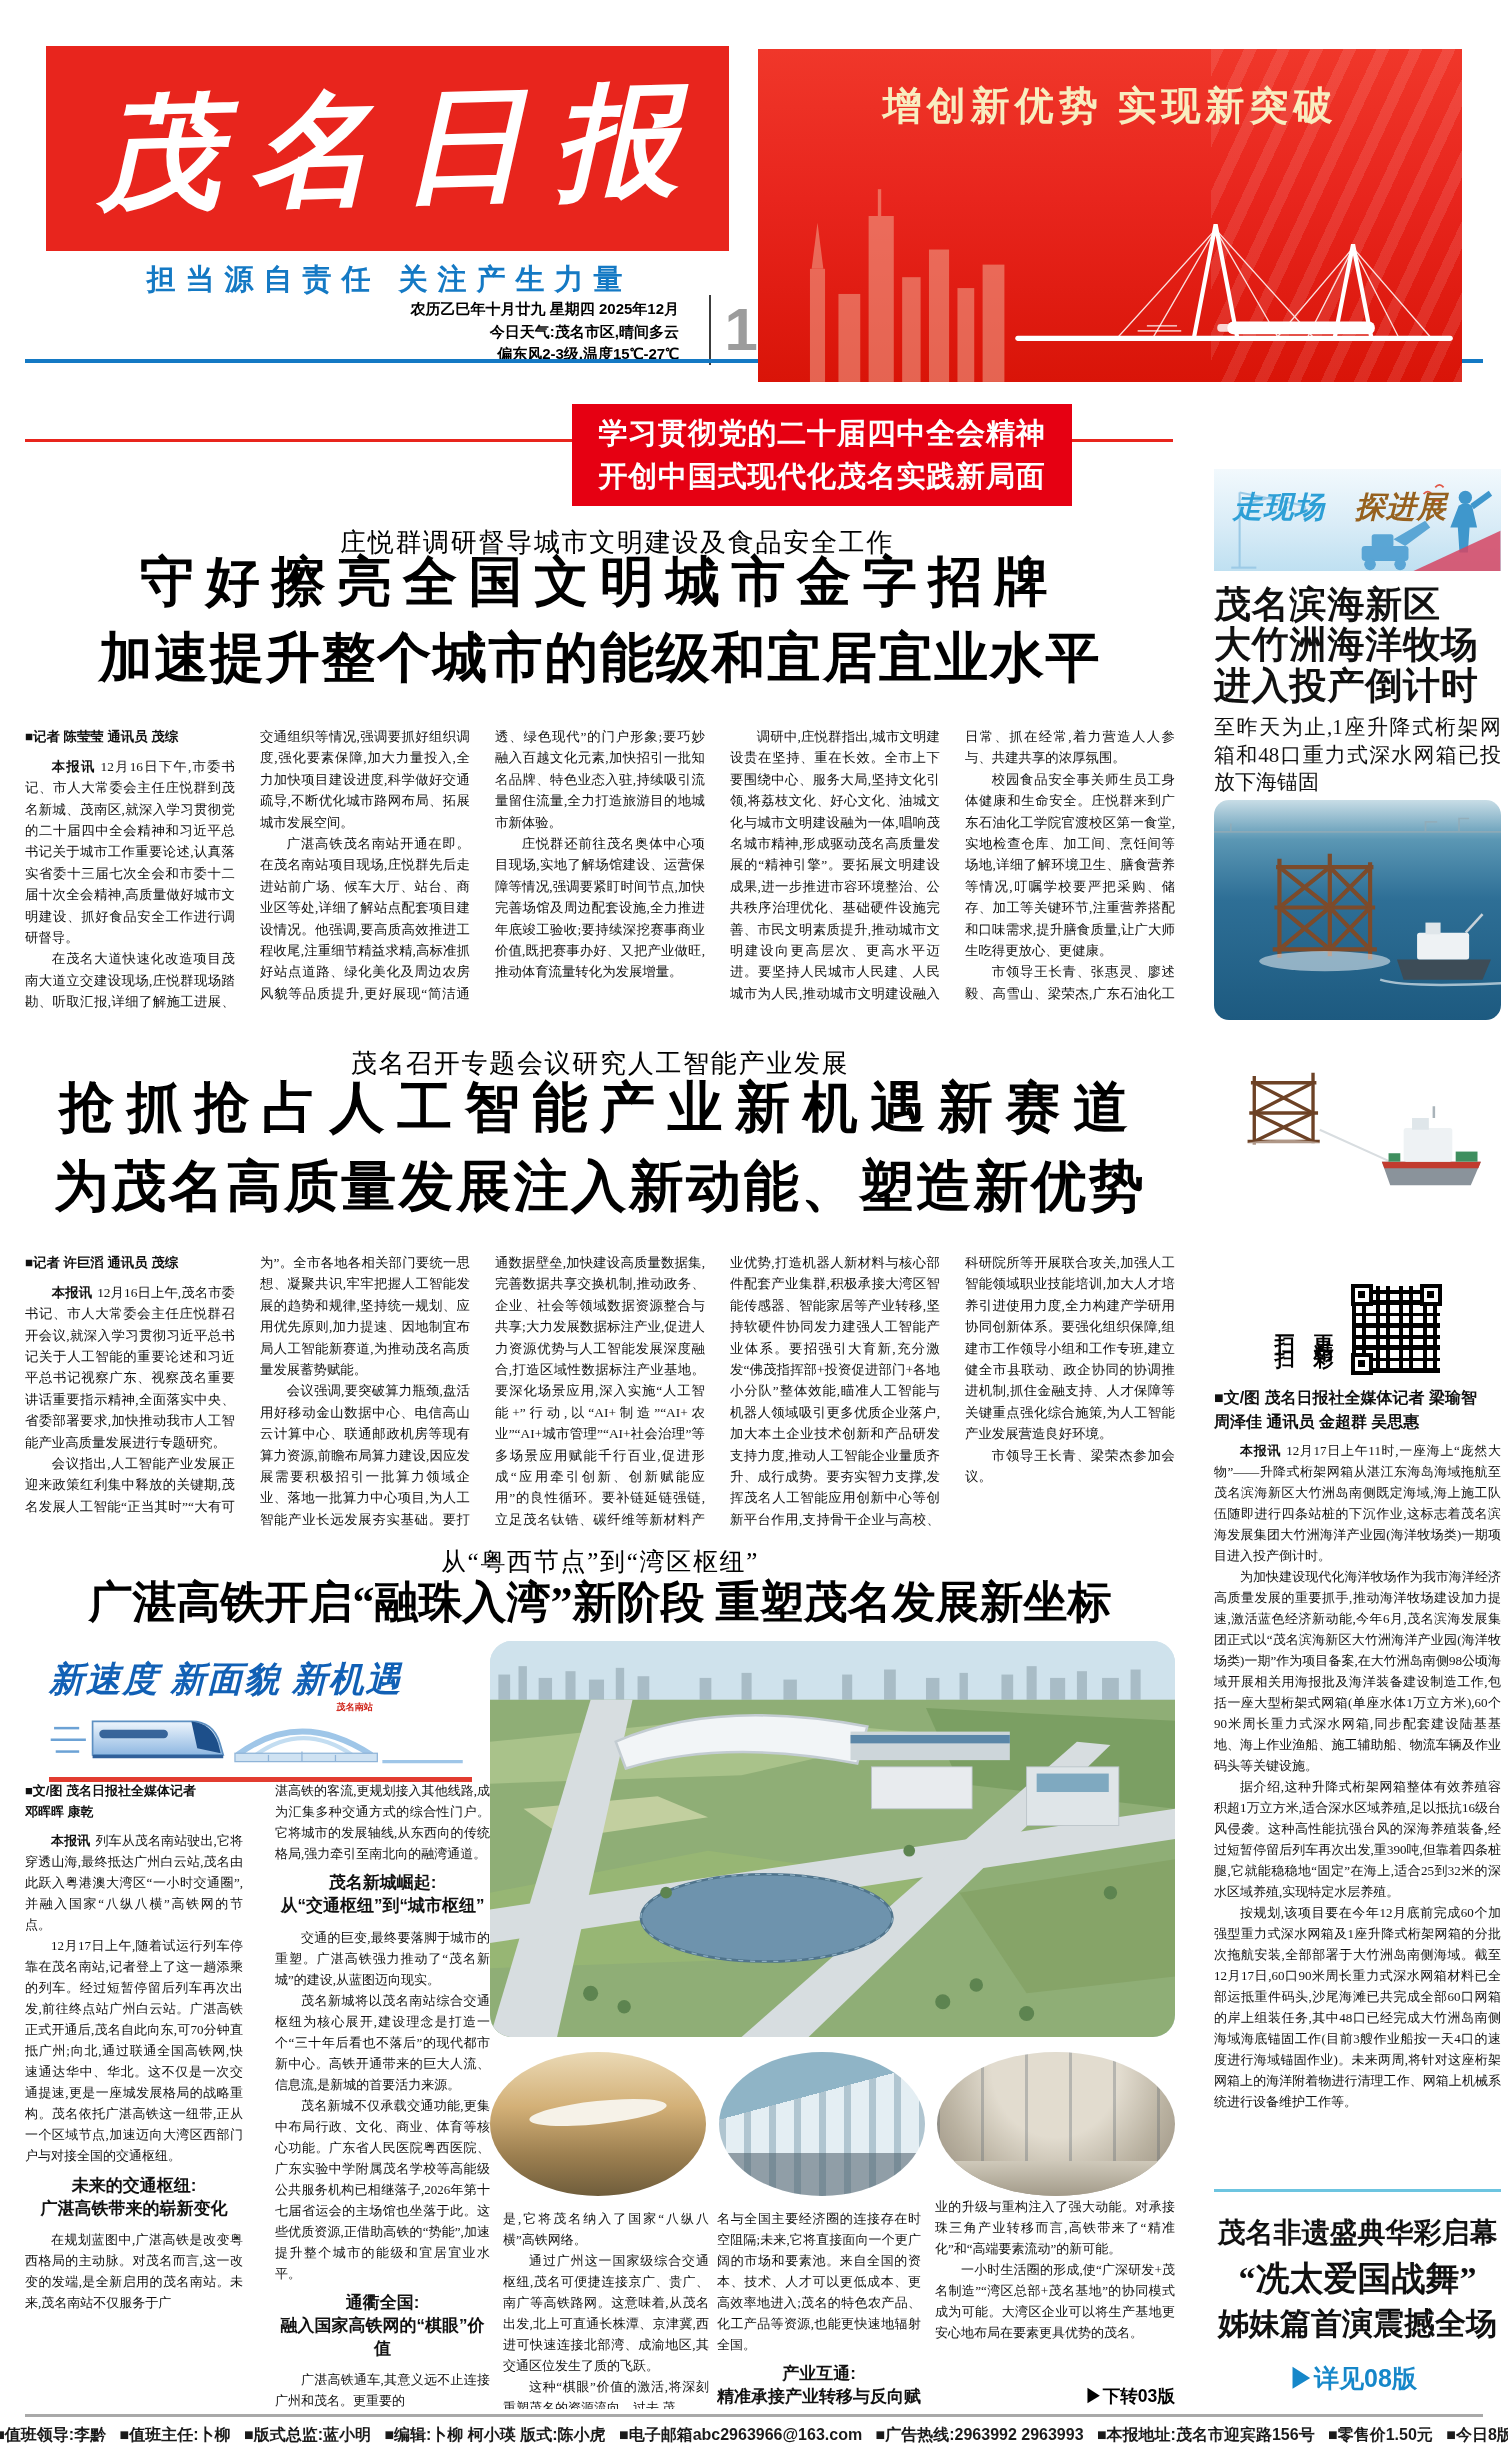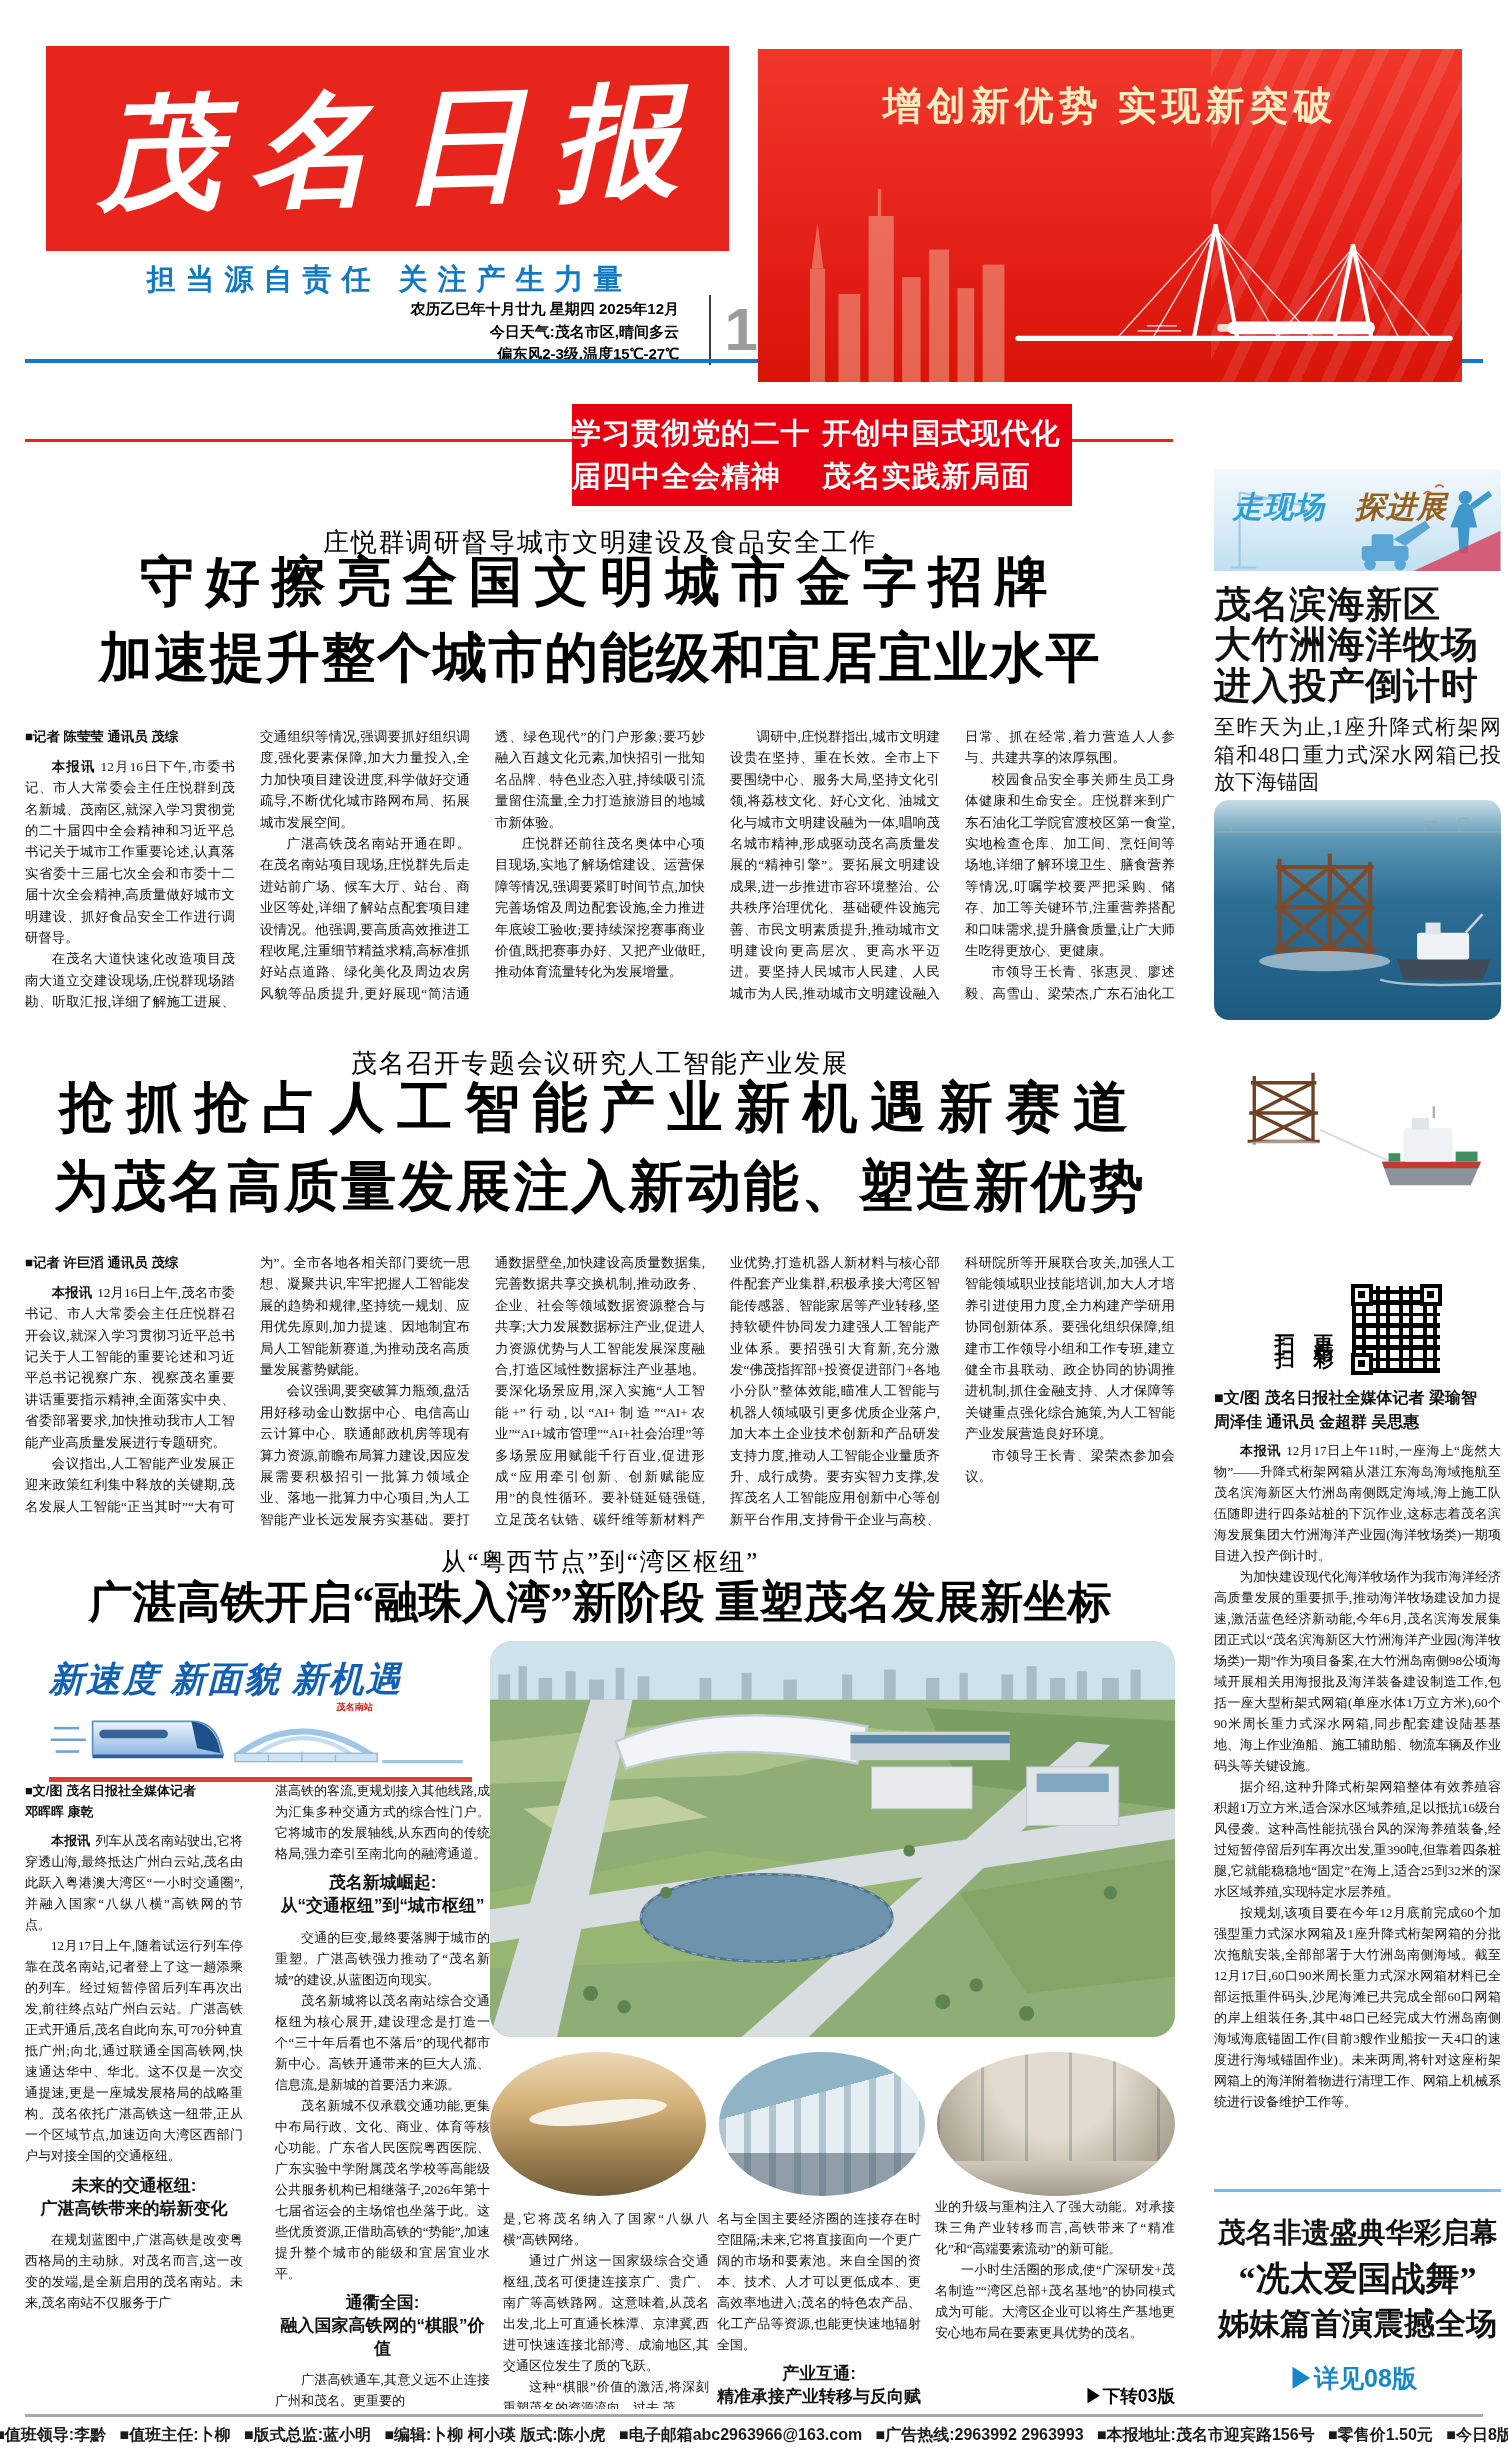--- a/index.html
+++ b/index.html
@@ -29,21 +29,21 @@
   .top-banner{left:758px;top:49px;width:704px;height:333px;
       background:linear-gradient(180deg,#f0372a 0%,#e8251d 45%,#d91408 100%);overflow:hidden;z-index:3;}
   .top-banner-title{position:absolute;left:0;top:30px;width:100%;text-align:center;
       color:#f8edc0;font-weight:bold;font-size:39px;letter-spacing:5px;}
   .stripes{position:absolute;right:0;top:0;width:251px;height:100%;
       background:repeating-linear-gradient(115deg,rgba(255,255,255,.10) 0 11.7px,transparent 11.7px 30px);}
 
   
   .red-line{left:25px;top:439px;width:1148px;height:2.5px;background:#e8251d;}
   .party-box{left:572px;top:404px;width:500px;height:102px;background:#e60012;z-index:2;
-      display:flex;flex-direction:row;align-items:center;justify-content:center;}
+      display:flex;flex-direction:column;align-items:center;justify-content:center;}
   .party-box div{color:#fff;font-weight:bold;font-size:29px;line-height:1.5;
       font-family:"Liberation Sans",sans-serif;letter-spacing:0.8px;}
 
   
   .kicker{text-align:center;font-size:26px;color:#000;letter-spacing:1.7px;}
   .bighead{text-align:center;font-weight:900;color:#000;line-height:1.1;}
   .body-cols{column-gap:25px;overflow:hidden;}
   .body-cols p,.ncol p{font-size:13.4px;line-height:21.4px;text-align:justify;}
   .byline{font-family:"Liberation Sans",sans-serif;font-weight:bold;font-size:14.2px;
       line-height:1.5;margin-bottom:8.4px;text-indent:0;}
@@ -188,21 +188,21 @@
   </svg>
   <div class="top-banner-title">增创新优势   实现新突破</div>
 </div>
 
 <div class="abs red-line"></div>
 <div class="abs party-box">
   <div>学习贯彻党的二十届四中全会精神</div>
   <div>开创中国式现代化茂名实践新局面</div>
 </div>
 
-<div class="abs kicker" style="left:25px;top:525px;width:1150px;">庄悦群调研督导城市文明建设及食品安全工作</div>
+<div class="abs kicker" style="left:42px;top:525px;width:1150px;">庄悦群调研督导城市文明建设及食品安全工作</div>
 <div class="abs bighead" style="left:25px;top:553px;width:1150px;font-size:54px;letter-spacing:11.7px;" able="false">守好擦亮全国文明城市金字招牌</div>
 <div class="abs bighead" style="left:25px;top:629px;width:1150px;font-size:54px;letter-spacing:1.7px;">加速提升整个城市的能级和宜居宜业水平</div>
 <div class="abs body-cols a1-body">
   <p class="byline">■记者 陈莹莹 通讯员 茂综</p>
   <p class="indent"><b class="lead">本报讯</b><span>12月16日下午,市委书记、市人大常委会主任庄悦群到茂名新城、茂南区,就深入学习贯彻党的二十届四中全会精神和习近平总书记关于城市工作重要论述,认真落实省委十三届七次全会和市委十二届十次全会精神,高质量做好城市文明建设、抓好食品安全工作进行调研督导。</span></p>
   <p class="indent">在茂名大道快速化改造项目茂南大道立交建设现场,庄悦群现场踏勘、听取汇报,详细了解施工进展、交通组织等情况,强调要抓好组织调度,强化要素保障,加大力量投入,全力加快项目建设进度,科学做好交通疏导,不断优化城市路网布局、拓展城市发展空间。</p>
   <p class="indent">广湛高铁茂名南站开通在即。在茂名南站项目现场,庄悦群先后走进站前广场、候车大厅、站台、商业区等处,详细了解站点配套项目建设情况。他强调,要高质高效推进工程收尾,注重细节精益求精,高标准抓好站点道路、绿化美化及周边农房风貌等品质提升,更好展现“简洁通透、绿色现代”的门户形象;要巧妙融入百越文化元素,加快招引一批知名品牌、特色业态入驻,持续吸引流量留住流量,全力打造旅游目的地城市新体验。</p>
   <p class="indent">庄悦群还前往茂名奥体中心项目现场,实地了解场馆建设、运营保障等情况,强调要紧盯时间节点,加快完善场馆及周边配套设施,全力推进年底竣工验收;要持续深挖赛事商业价值,既把赛事办好、又把产业做旺,推动体育流量转化为发展增量。</p>
   <p class="indent">调研中,庄悦群指出,城市文明建设贵在坚持、重在长效。全市上下要围绕中心、服务大局,坚持文化引领,将荔枝文化、好心文化、油城文化与城市文明建设融为一体,唱响茂名城市精神,形成驱动茂名高质量发展的“精神引擎”。要拓展文明建设成果,进一步推进市容环境整治、公共秩序治理优化、基础硬件设施完善、市民文明素质提升,推动城市文明建设向更高层次、更高水平迈进。要坚持人民城市人民建、人民城市为人民,推动城市文明建设融入日常、抓在经常,着力营造人人参与、共建共享的浓厚氛围。</p>
   <p class="indent">校园食品安全事关师生员工身体健康和生命安全。庄悦群来到广东石油化工学院官渡校区第一食堂,实地检查仓库、加工间、烹饪间等场地,详细了解环境卫生、膳食营养等情况,叮嘱学校要严把采购、储存、加工等关键环节,注重营养搭配和口味需求,提升膳食质量,让广大师生吃得更放心、更健康。</p>

